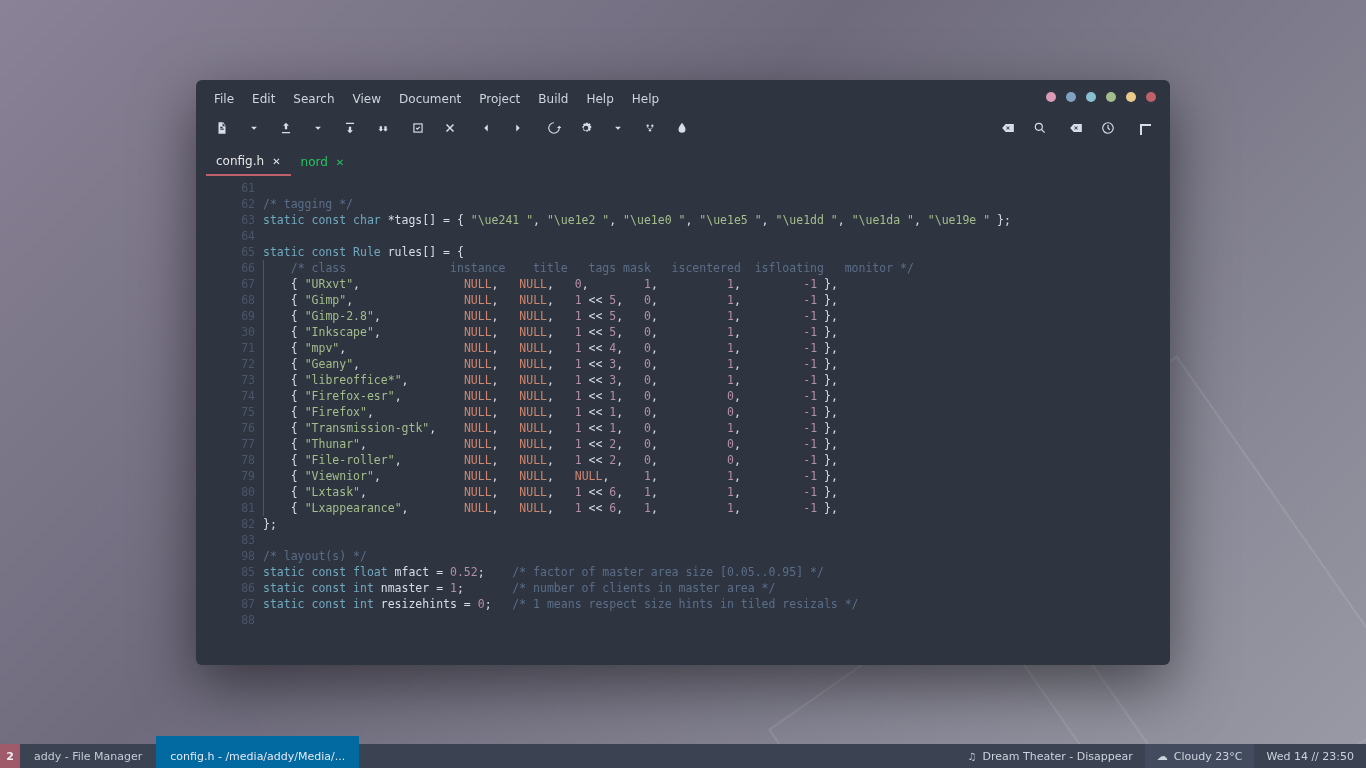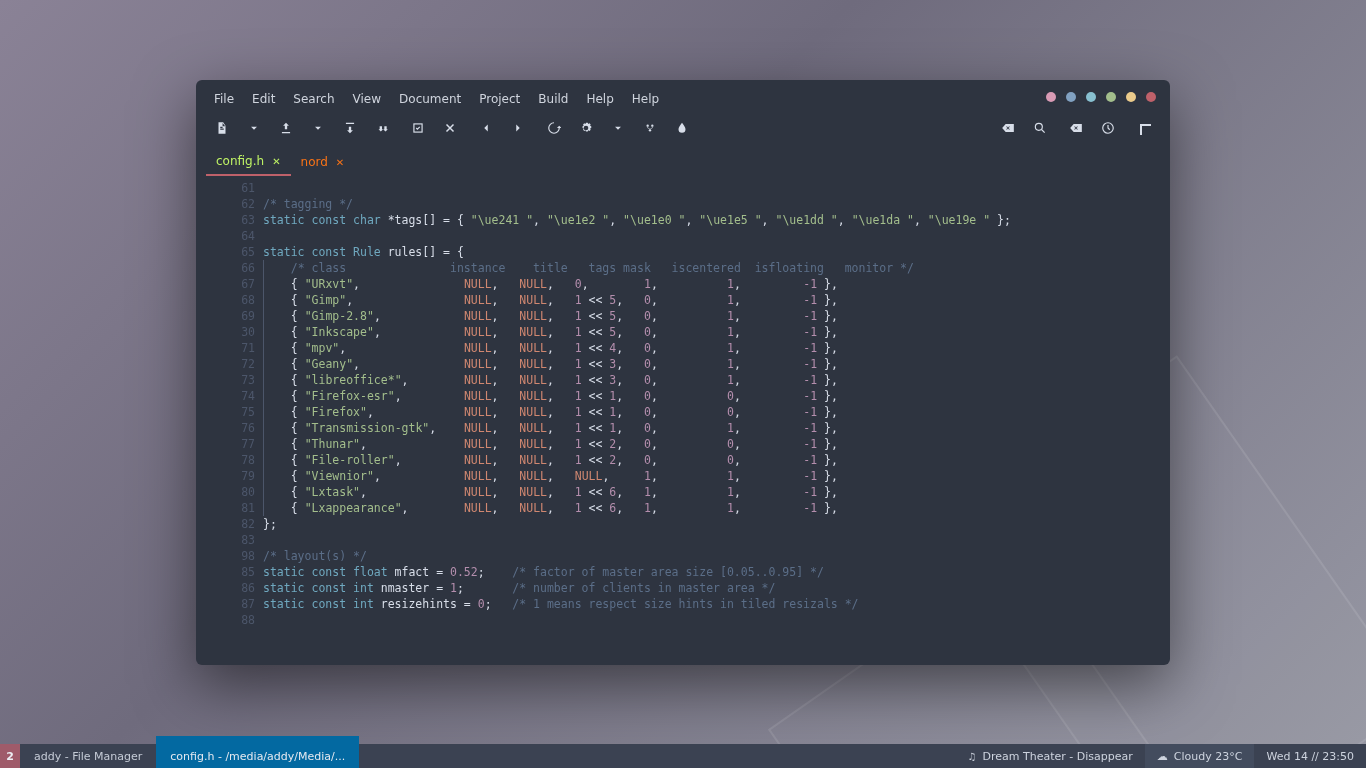--- a/index.html
+++ b/index.html
@@ -78,25 +78,25 @@
 .tabs {
   display: flex;
   padding: 4px 10px 0 10px;
   font-size: 12px;
 }
 .tab {
   padding: 6px 10px;
   display: flex;
   align-items: center;
   gap: 8px;
-  color: #f97316;
+  color: #22c55e;
   cursor: pointer;
 }
 .tab.active {
-  color: #bef264;
+  color: #e5e5e5;
   border-bottom: 2px solid #bf616a;
 }
 .tab .x { font-size: 10px; }
 .editor {
   flex: 1;
   display: flex;
   font-family: "DejaVu Sans Mono", monospace;
   font-size: 11.5px;
   line-height: 16px;
   overflow: hidden;

